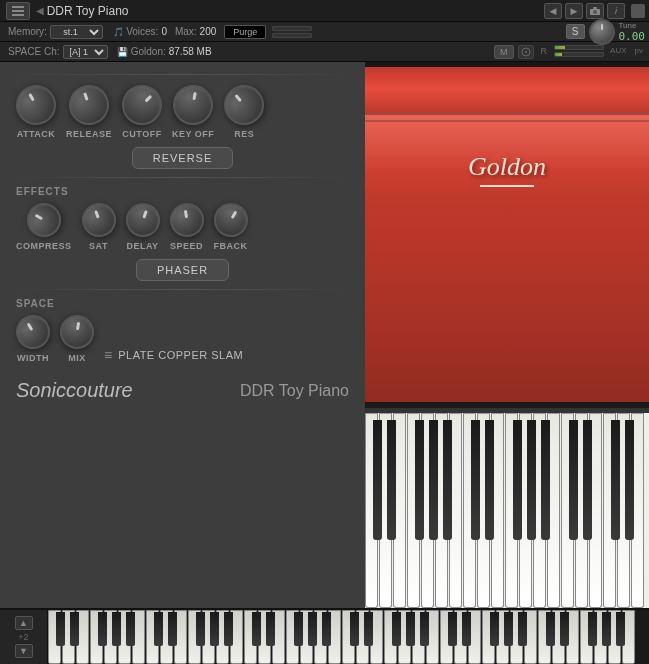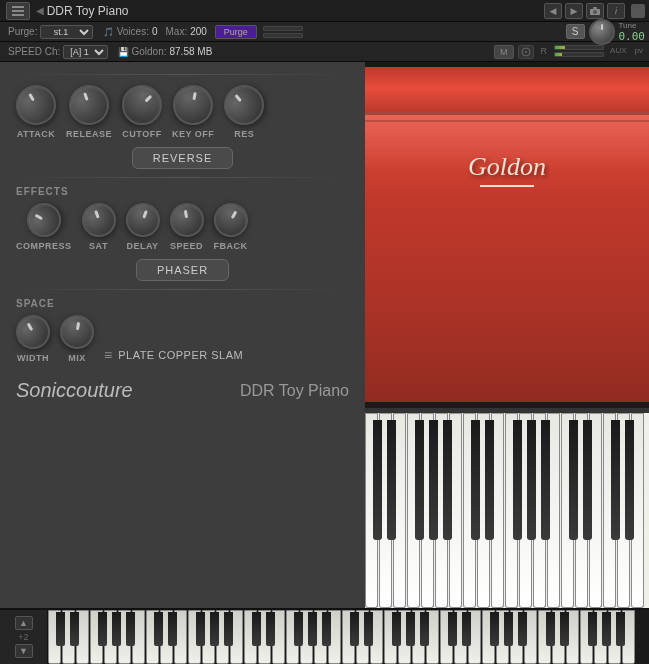--- a/index.html
+++ b/index.html
@@ -239,30 +239,30 @@
           <circle cx="5" cy="5" r="2" fill="#555"></circle>
           <rect x="3" y="0" width="4" height="2" rx="1" fill="#888"></rect>
         </svg>
       </div>
       <div class="h1-btn" style="font-size:9px;color:#888;font-style:italic;">i</div>
     </div>
     <div class="h1-x"></div>
   </div>
 
   <div class="header-row2">
-    <span style="color:#888;font-size:10px;margin-left:8px;margin-right:3px;">Purge:</span>
+    <span style="color:#888;font-size:10px;margin-left:8px;margin-right:3px;">Memory:</span>
     <select style="background:#333;border:1px solid #555;color:#ccc;font-size:9px;height:14px;padding:0 8px;border-radius:2px;margin-right:10px;text-align:center;">
       <option>st.1</option>
     </select>
     <span style="color:#666;font-size:9px;margin-right:2px;">🎵</span>
     <span style="color:#888;font-size:10px;margin-right:3px;">Voices:</span>
     <span style="color:#ccc;font-size:10px;margin-right:8px;">0</span>
     <span style="color:#888;font-size:10px;margin-right:3px;">Max:</span>
     <span style="color:#ccc;font-size:10px;margin-right:8px;">200</span>
-    <div style="background:#4c1d95;border:1px solid #555;color:#aaa;font-size:9px;padding:1px 8px;cursor:pointer;border-radius:2px;margin-right:6px;">Purge</div>
+    <div style="background:#000000;border:1px solid #555;color:#aaa;font-size:9px;padding:1px 8px;cursor:pointer;border-radius:2px;margin-right:6px;">Purge</div>
     <div style="display:flex;flex-direction:column;gap:2px;margin-right:4px;">
       <div style="height:5px;width:40px;background:#333;border:1px solid #444;border-radius:1px;overflow:hidden;">
         <div style="height:100%;width:0%;background:linear-gradient(90deg,#4a4,#aa4,#a44);"></div>
       </div>
       <div style="height:5px;width:40px;background:#333;border:1px solid #444;border-radius:1px;overflow:hidden;">
         <div style="height:100%;width:0%;background:linear-gradient(90deg,#4a4,#aa4,#a44);"></div>
       </div>
     </div>
 
     <div style="background:#555;border:1px solid #666;color:#ccc;font-size:10px;padding:1px 5px;border-radius:2px;margin-left:auto;cursor:pointer;">S</div>
@@ -271,21 +271,21 @@
         <div style="position:absolute;top:3px;left:50%;transform:translateX(-50%);width:2px;height:6px;background:#ccc;border-radius:1px;"></div>
       </div>
     </div>
     <div style="display:flex;flex-direction:column;align-items:flex-start;margin-right:4px;">
       <span style="color:#888;font-size:8px;">Tune</span>
       <span style="color:#88cc88;font-size:11px;font-family:monospace;">0.00</span>
     </div>
   </div>
 
   <div class="header-row3">
-    <span style="color:#888;font-size:10px;margin-left:8px;margin-right:3px;">SPEED Ch:</span>
+    <span style="color:#888;font-size:10px;margin-left:8px;margin-right:3px;">SPACE Ch:</span>
     <select style="background:#333;border:1px solid #555;color:#ccc;font-size:9px;height:14px;padding:0 2px;border-radius:2px;margin-right:10px;">
       <option>[A] 1</option>
     </select>
     <span style="color:#666;font-size:9px;margin-right:2px;">💾</span>
     <span style="color:#888;font-size:10px;margin-right:3px;">Goldon:</span>
     <span style="color:#ccc;font-size:10px;">87.58 MB</span>
     <div style="margin-left:auto;display:flex;gap:4px;margin-right:4px;">
       <div style="background:#444;border:1px solid #555;color:#888;font-size:9px;padding:1px 5px;border-radius:2px;cursor:pointer;">M</div>
       <div style="width:16px;height:14px;background:#333;border:1px solid #444;border-radius:2px;display:flex;align-items:center;justify-content:center;">
         <svg width="10" height="10" viewBox="0 0 10 10">

